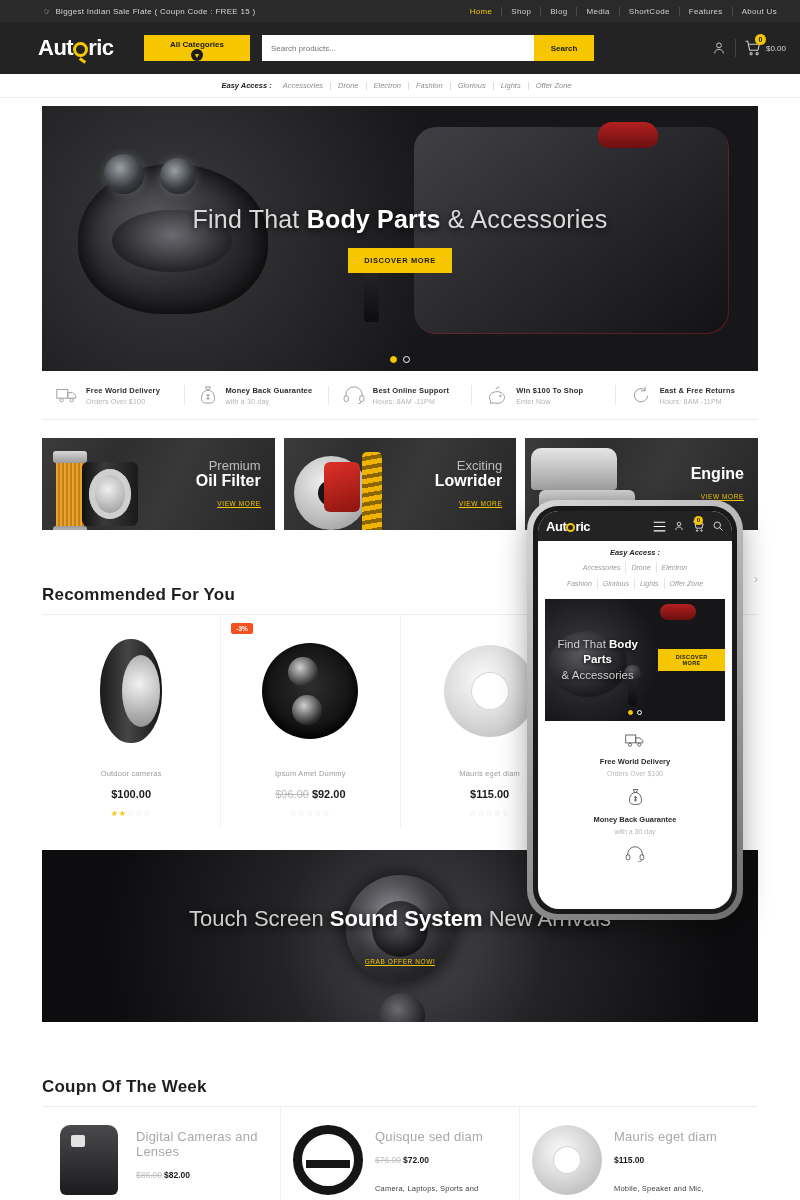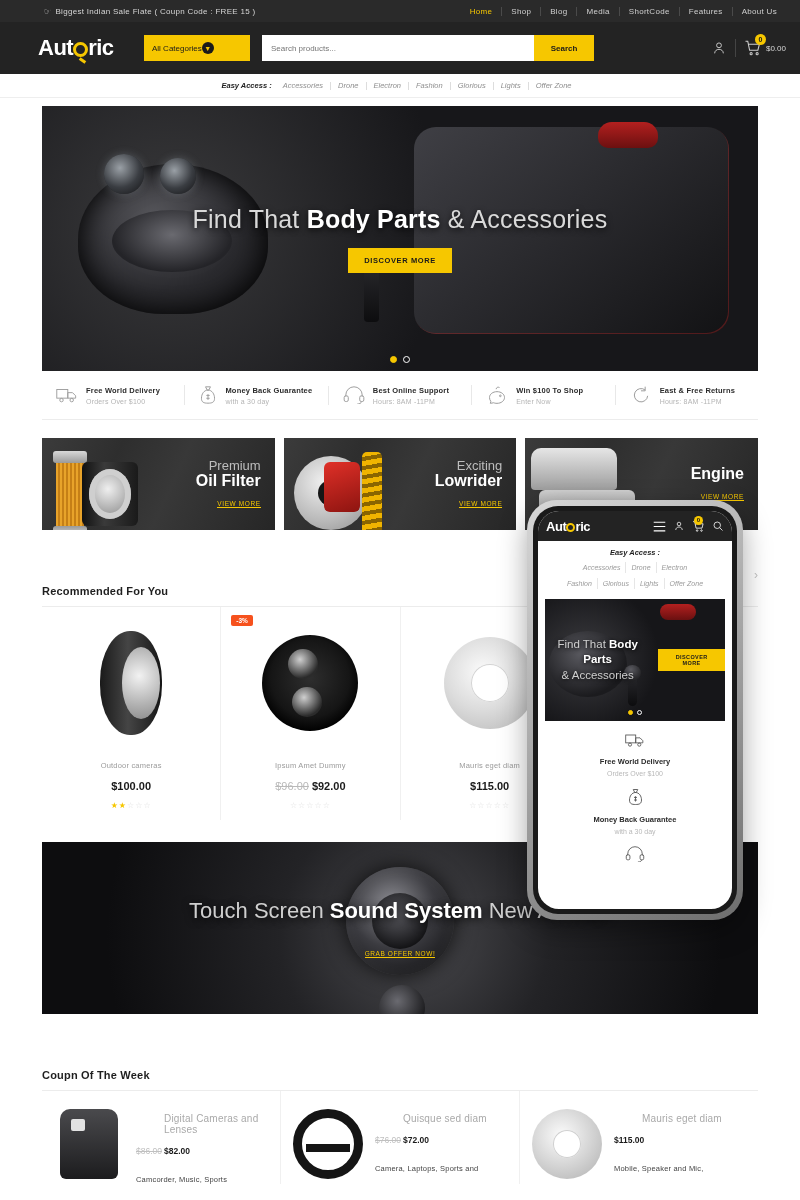--- a/index.html
+++ b/index.html
@@ -40,23 +40,24 @@
     display: inline-block; width: 15px; height: 15px;
     border: 3px solid #f6c700; border-radius: 50%;
     vertical-align: -2px; position: relative;
   }
   .logo .ring::after{
     content:""; position:absolute; width:7px; height:3px;
     background:#f6c700; left:3px; top:14px; transform:rotate(35deg);
   }
   .cat-select {
     width: 106px; height: 26px; background: #f6c700;
-    display: flex; align-items: center; justify-content: flex-start;
-    padding: 0 8px; font-size: 8px; font-weight: normal; color: #1a1a1a;
+    display: flex; align-items: center; justify-content: flex-end;
+    padding: 0 8px; font-size: 8px; font-weight: bold; color: #1a1a1a;
     cursor: pointer;
+    flex-direction: column;
   }
   .cat-select .chev {
     width: 12px; height: 12px; border-radius: 50%; background: #1a1a1a;
     color: #f6c700; font-size: 7px; display:flex; align-items:center; justify-content:center;
   }
   .searchwrap { display: flex; margin-left: 12px; }
   .searchwrap input {
     width: 272px; height: 26px; border: none; background: #fff;
     padding: 0 9px; font-size: 8px; color: #8a8a8a;
     font-family: "Liberation Sans", sans-serif;
@@ -196,21 +197,21 @@
   
   .eng1 { position:absolute; left:6px; top:10px; width:86px; height:42px; border-radius:10px 10px 4px 4px;
     background: linear-gradient(180deg,#e6e6e6,#9d9d9d); }
   .eng2 { position:absolute; left:14px; top:52px; width:96px; height:40px; border-radius:6px;
     background: linear-gradient(180deg,#cfcfcf,#7d7d7d); }
   
   .sec-head {
     margin: 22px 42px 0; display: flex; align-items: center;
     border-bottom: 1px solid #ececec; padding-bottom: 9px;
   }
-  .sec-head h2 { font-size: 11px; color: #1f1f1f; font-weight: bold; letter-spacing:.2px;margin-top:33px;}
+  .sec-head h2 { font-size: 17px; color: #1f1f1f; font-weight: bold; letter-spacing:.2px;margin-top:33px;}
   .sec-arrows { margin-left: auto; display: flex; gap: 16px; color: #c4c4c4; font-size: 12px; }
   
   .products { margin: 0 42px; display: flex; }
   .pcard {
     flex: 1; padding: 16px 8px 10px; position: relative; text-align: center;
   }
   .pcard + .pcard { border-left: 1px solid #f0f0f0; }
   .badge {
     position: absolute; left: 10px; top: 8px; background: #f6511d; color: #fff;
     font-size: 6.5px; font-weight: bold; padding: 2px 5px; border-radius: 2px;
@@ -263,21 +264,21 @@
   }
   .sound-title { position: relative; font-size: 22px; color: #cfcfcf; font-weight: 300; text-shadow: 0 2px 8px #000; }
   .sound-title b { color: #fff; font-weight: bold; }
   .sound-cta { position: relative; margin-top: 16px; font-size: 6.5px; color: #f6c700; border-bottom:1px solid #f6c700; letter-spacing:.6px; text-decoration:none;}
   
   .deals { margin: 0 42px; display: flex; }
   .deal { flex: 1; display: flex; gap: 10px; padding: 16px 10px 0; align-items: flex-start;}
   .deal + .deal { border-left: 1px solid #f0f0f0; }
   .deal-img { width: 74px; height: 74px; display: flex; align-items: center; justify-content: center; flex: none;}
   .deal-info { padding-top: 6px; }
-  .deal-name { font-size: 10px; color: #a9a9a9; letter-spacing:.2px;margin-left:28px;}
+  .deal-name { font-size: 13px; color: #a9a9a9; letter-spacing:.2px;}
   .deal-price { font-size: 8.5px; color: #1b1b1b; font-weight: bold; margin-top: 11px; }
   .deal-price del { color: #c0c0c0; font-weight: normal; margin-right: 2px;}
   .deal-cat { font-size: 7.5px; color: #444; margin-top: 19px; letter-spacing:.2px;}
   .seat { width:58px;height:70px;border-radius:10px 10px 6px 6px;
     background: linear-gradient(180deg,#4a4a4d,#1c1c1e); position:relative;}
   .seat::after{content:"";position:absolute;left:11px;top:10px;width:14px;height:12px;background:#e2e2e2;border-radius:2px;}
   .dwheel { width:70px;height:70px;border-radius:50%;border:9px solid #151515; position:relative;}
   .dwheel::after{content:"";position:absolute;left:4px;top:26px;width:44px;height:8px;background:#151515;}
   .drotor { width:70px;height:70px;border-radius:50%;
     background: radial-gradient(circle at 42% 38%, #fbfbfb, #d5d5d5 50%, #aeaeae);position:relative;}

